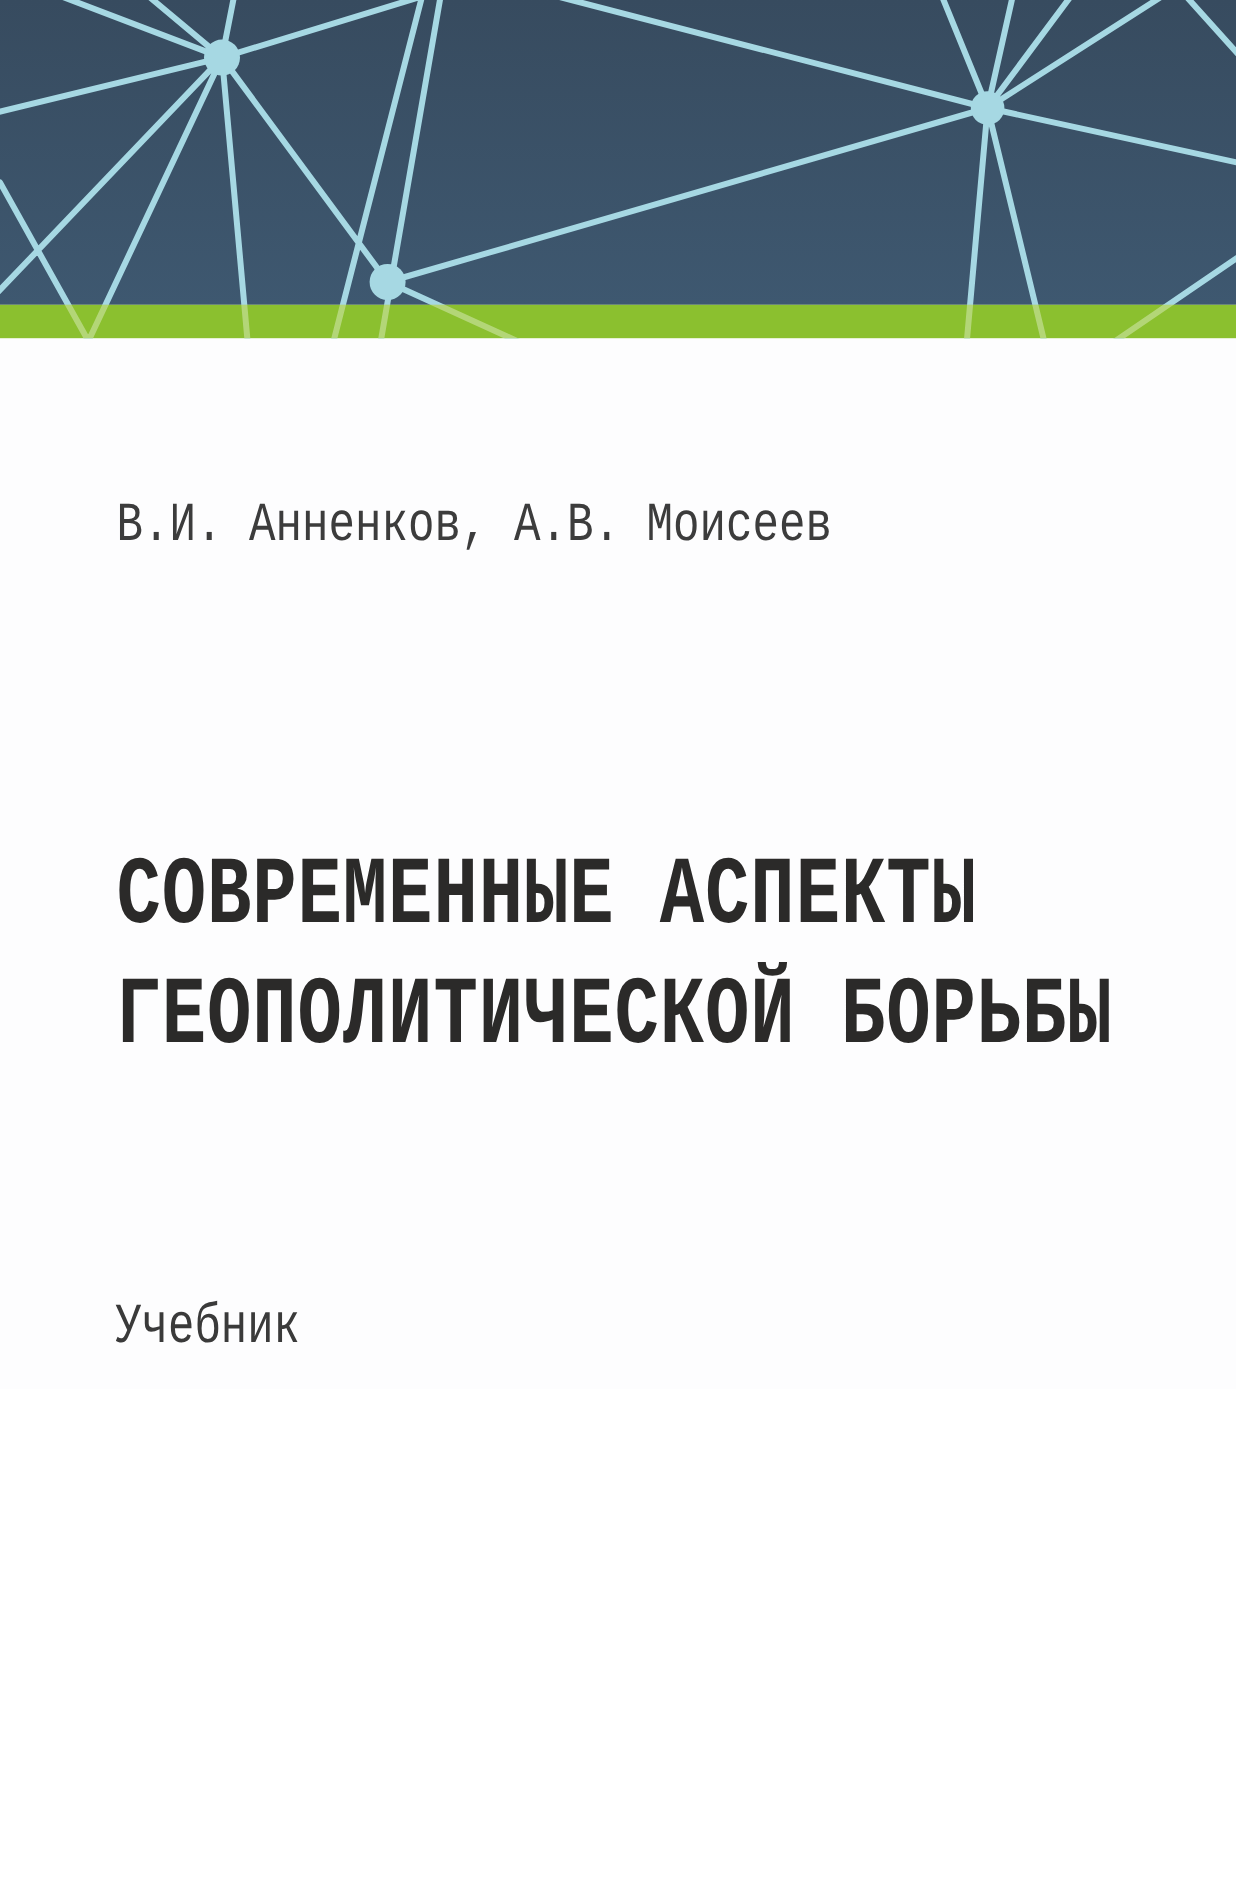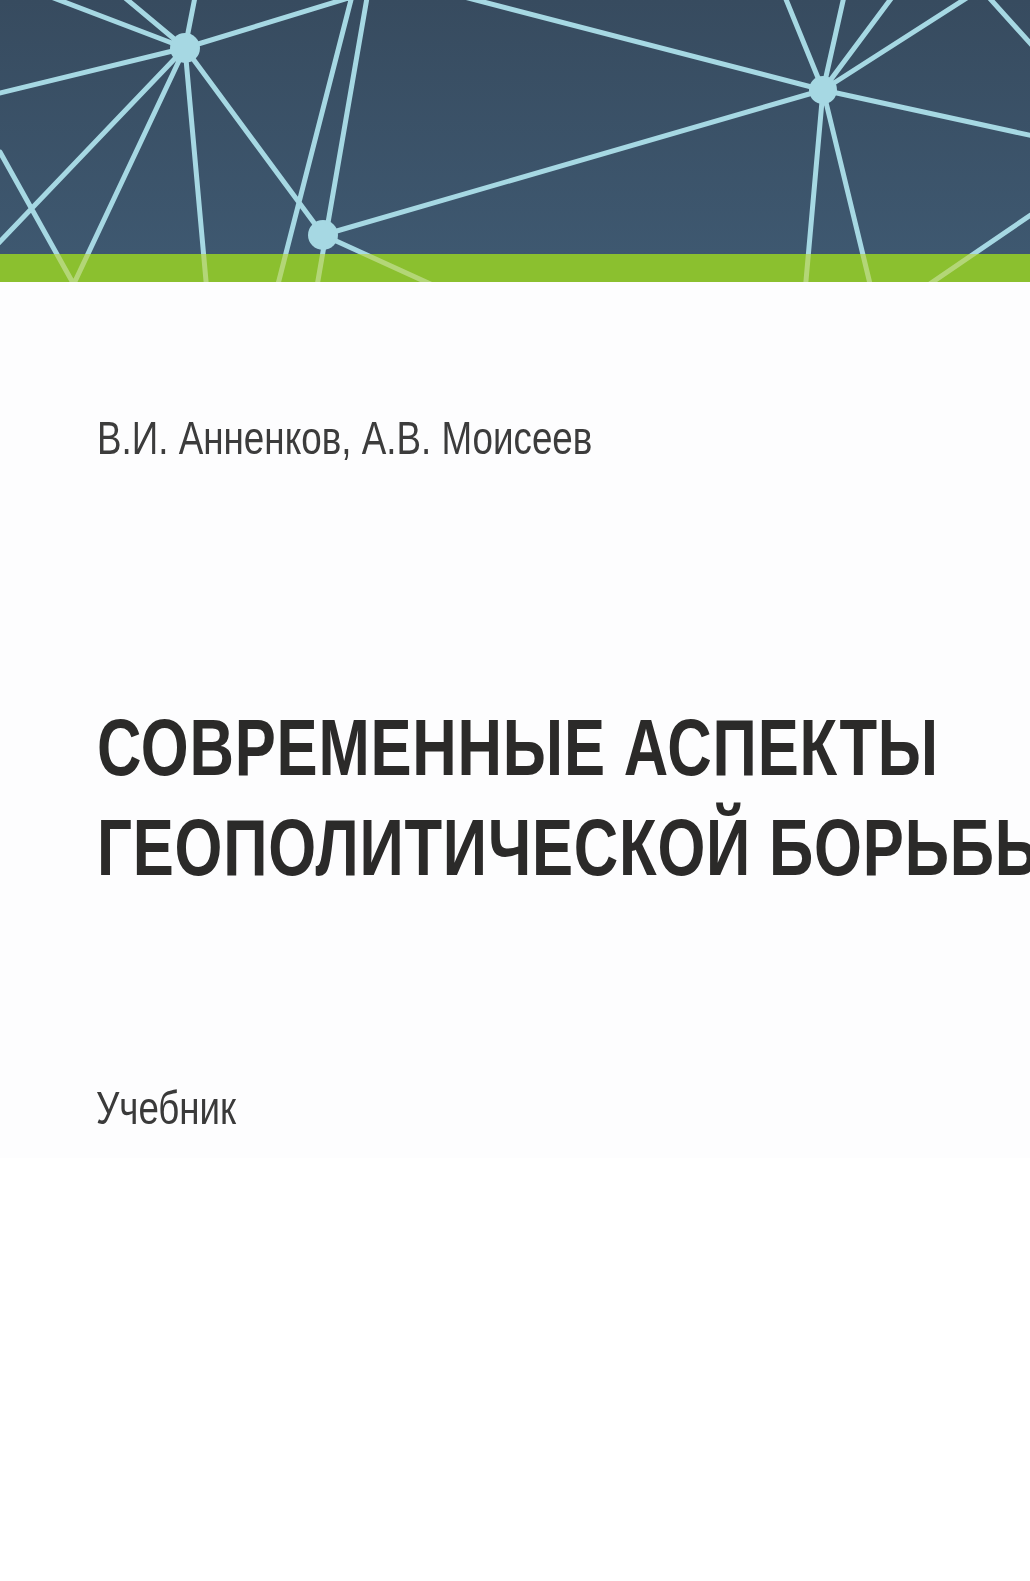--- a/index.html
+++ b/index.html
@@ -1,21 +1,21 @@
 <!DOCTYPE html>
 <html><head>
 <meta charset="utf-8">
 <style>
   html,body{margin:0;padding:0;background:#ffffff;}
   .cover{
     position:relative;
     width:1030px;height:1158px;
     background:#fdfdfe;
     overflow:hidden;
-    font-family:Liberation Sans, sans-serif;
+    font-family:Liberation Mono, monospace;
   }
   .header-svg{position:absolute;top:0;left:0;display:block;}
   .authors{
     position:absolute;left:97px;top:412px;
     font-size:46px;font-weight:400;color:#3c3c3c;
     white-space:nowrap;line-height:1.15;
     transform:scaleX(0.80);transform-origin:left top;
     letter-spacing:0px;
   }
   .title{

